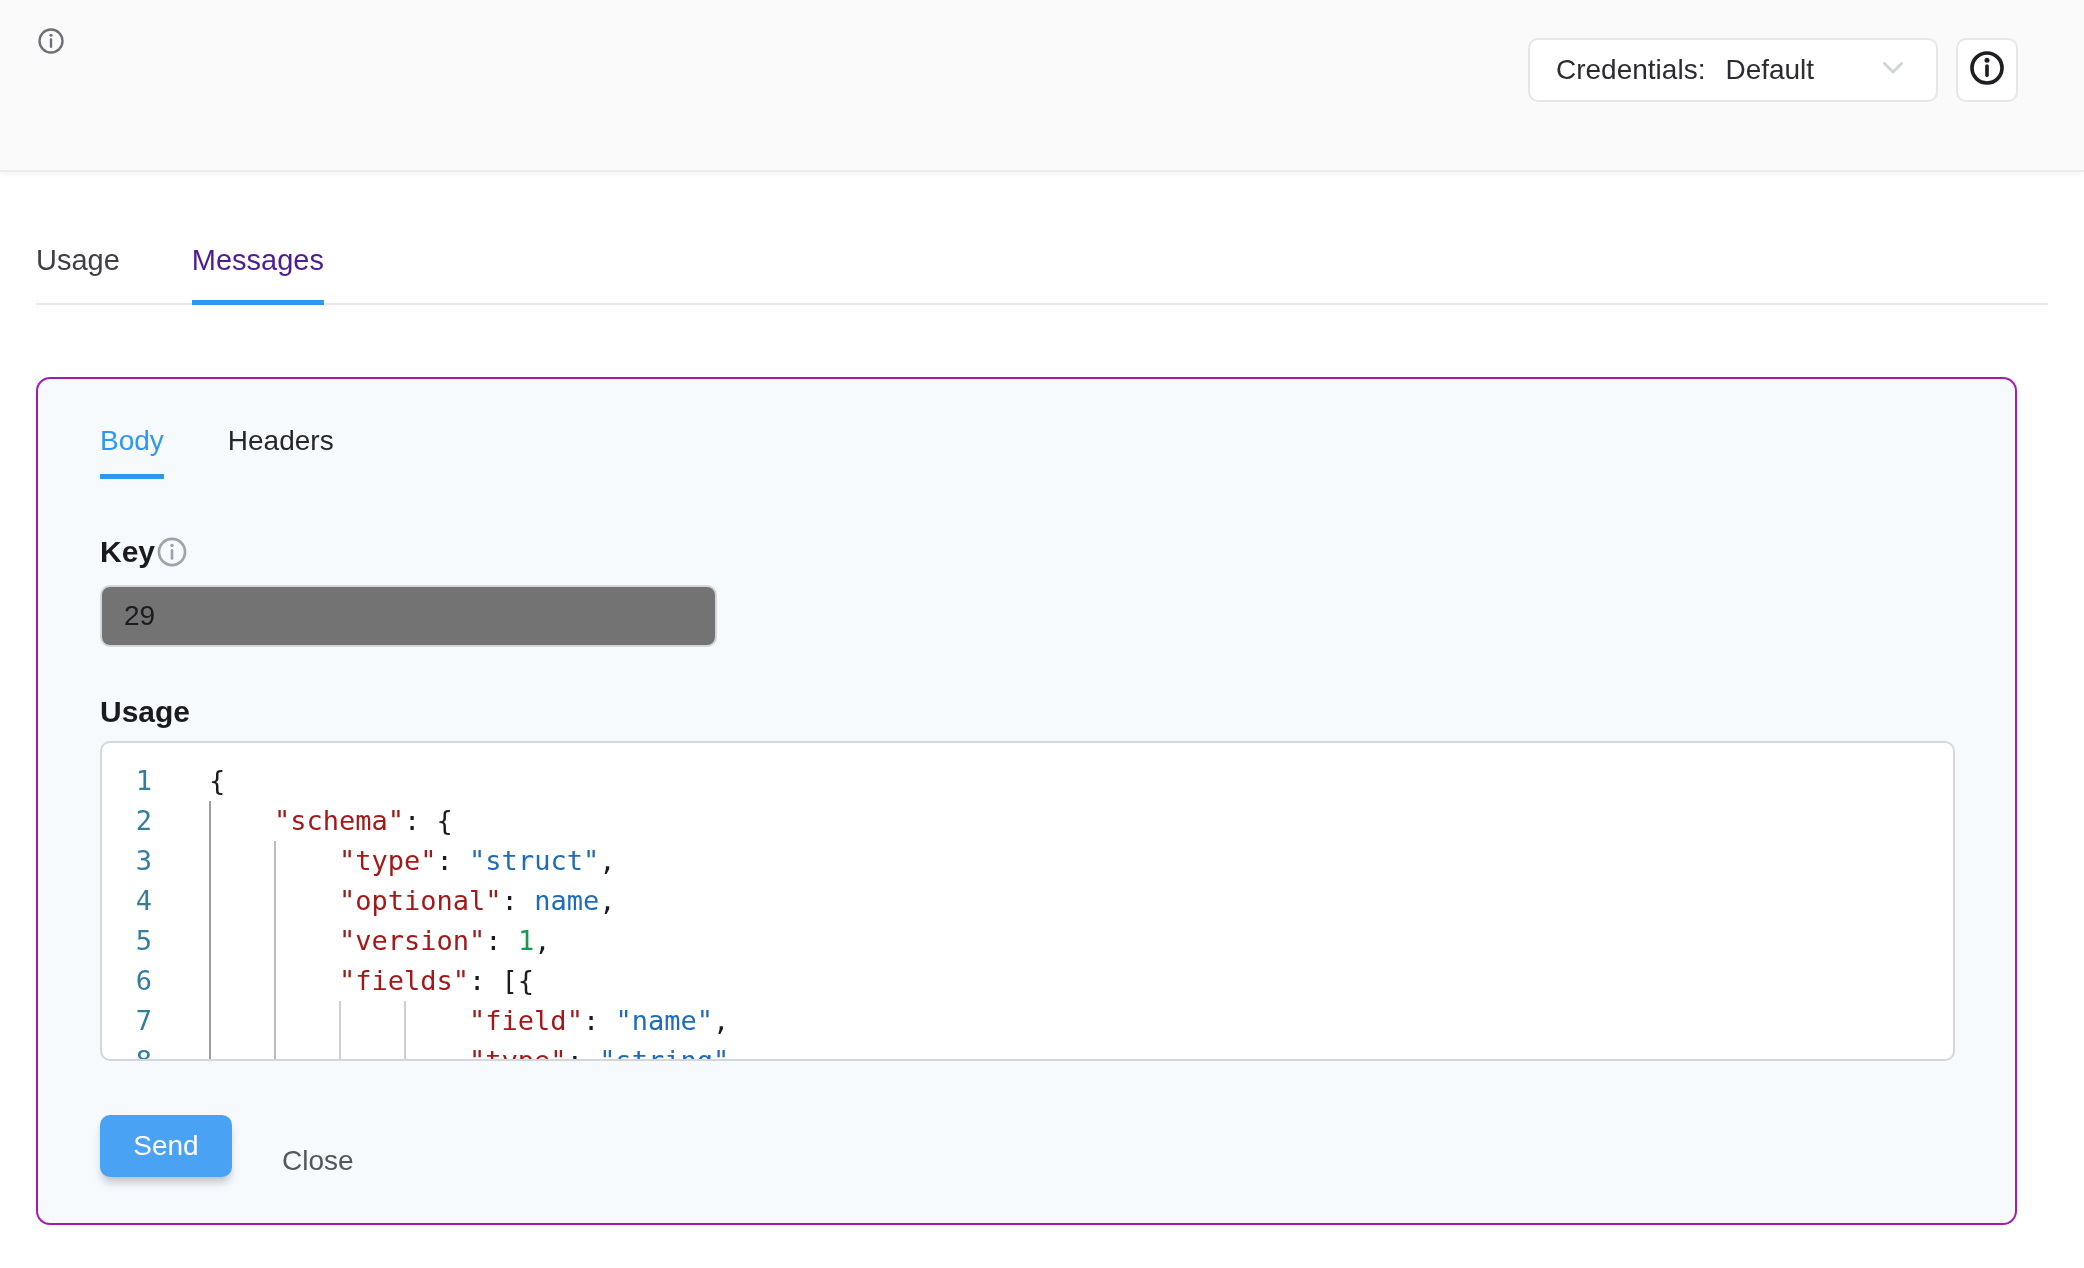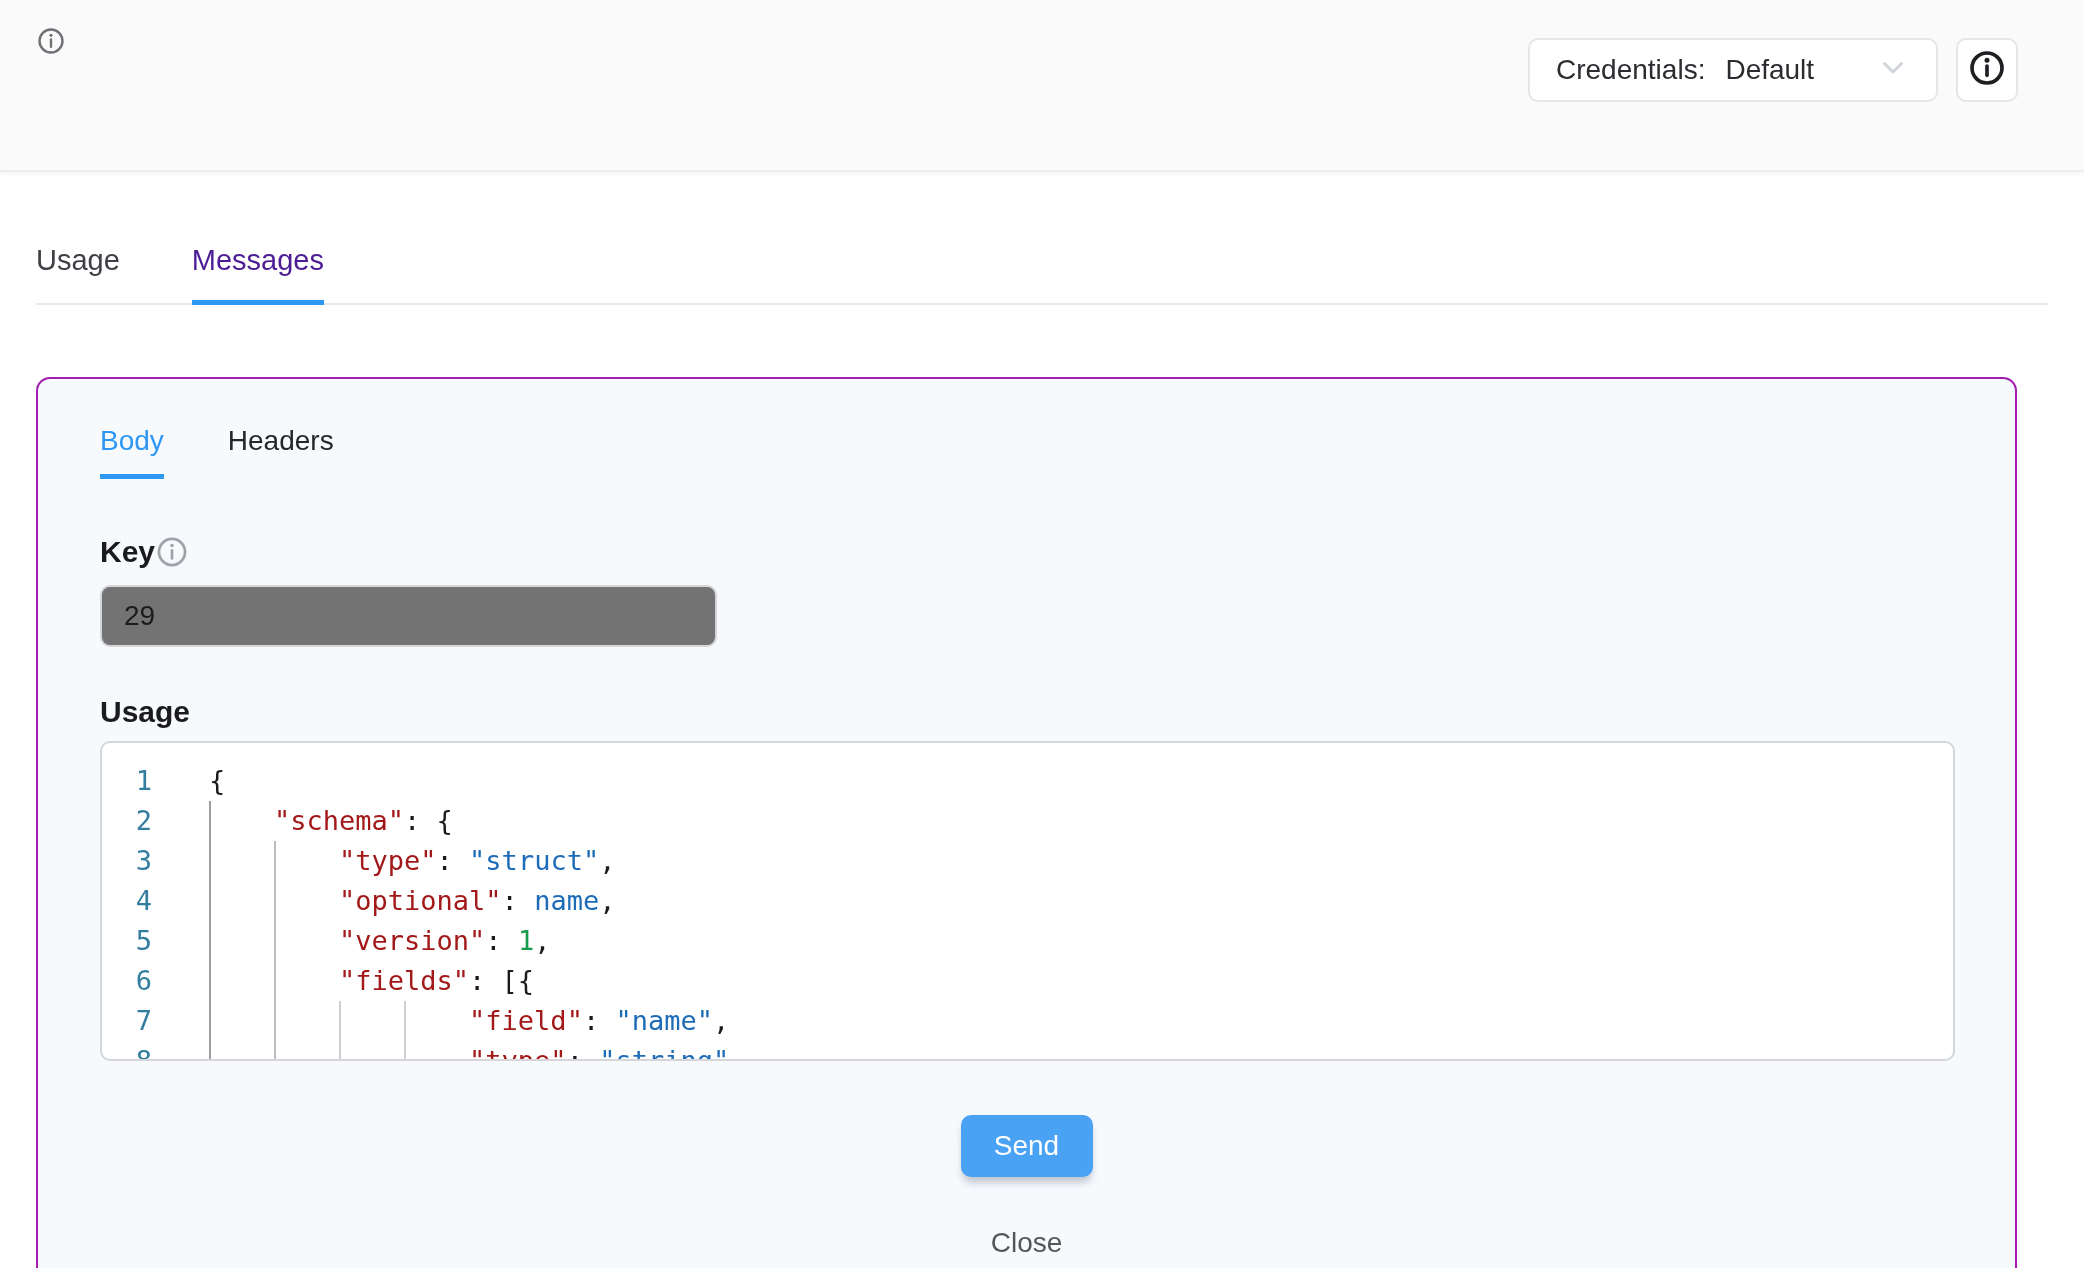--- a/index.html
+++ b/index.html
@@ -90,21 +90,21 @@
            left:calc(var(--codepad) + var(--col,0) * 1ch); }
   .guide[data-col="0"] { border-color:#9e9e9e; }
   .guide[data-col="4"] { border-color:#bdbdbd; }
   .tok-key  { color:#a31919; }
   .tok-str  { color:#1e6bb8; }
   .tok-bool { color:#1e6bb8; }
   .tok-num  { color:#169a4b; }
   .tok-punct{ color:#1b1b1f; }
 
   
-  .actions { margin-top:54px; display:flex; align-items:center; gap:50px;flex-direction:column; }
+  .actions { margin-top:54px; display:flex; align-items:flex-end; gap:50px; }
   .send-btn {
     width:132px; height:62px; border:none; border-radius:10px;
     background:#4aa2f5; color:#fff; font-family:"Liberation Sans", sans-serif; font-size:28px;
     cursor:pointer; box-shadow:0 7px 9px -2px rgba(110,125,145,.45);
   }
   .close-btn {
     border:none; background:none; font-family:"Liberation Sans", sans-serif;
     font-size:28px; color:#55555c; cursor:pointer; padding:0;
   }
 </style>

